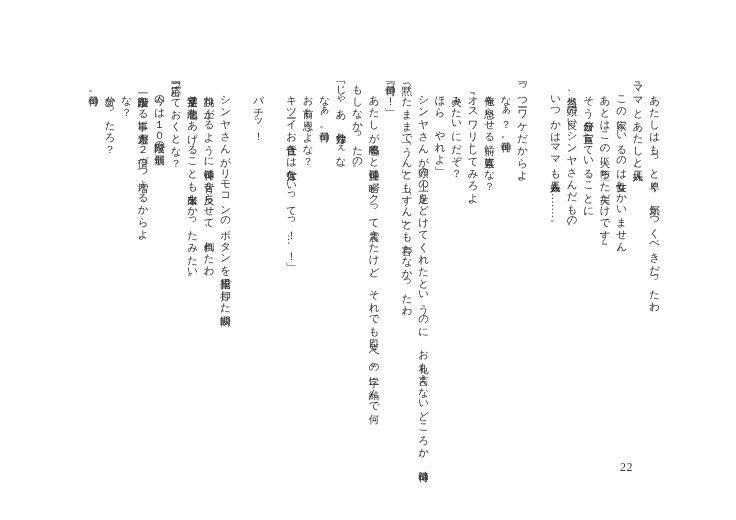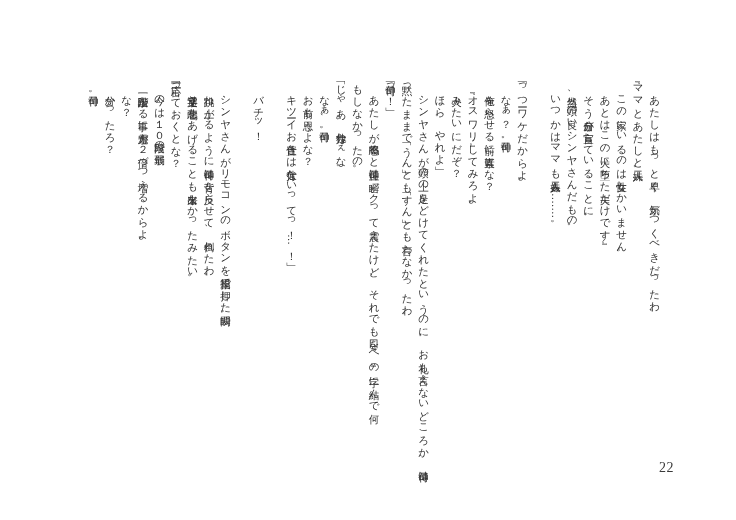--- a/index.html
+++ b/index.html
@@ -33,24 +33,24 @@
     padding: 0;
   }
   .tline.indent1 {
     padding-top: 10.5px;
   }
   .tline.blank {
     width: 16.5px;
   }
   .page-num {
     position: absolute;
-    left: 659px;
+    left: 620px;
     top: 460px;
     font-family: "Liberation Serif", "DejaVu Serif", serif;
-    font-size: 14px;
+    font-size: 12px;
     color: #3a3a3a;
     letter-spacing: 0.5px;
     text-align: center;
   }
 </style>
 </head>
 <body>
 
 <div class="page">
   <div class="vtext">

